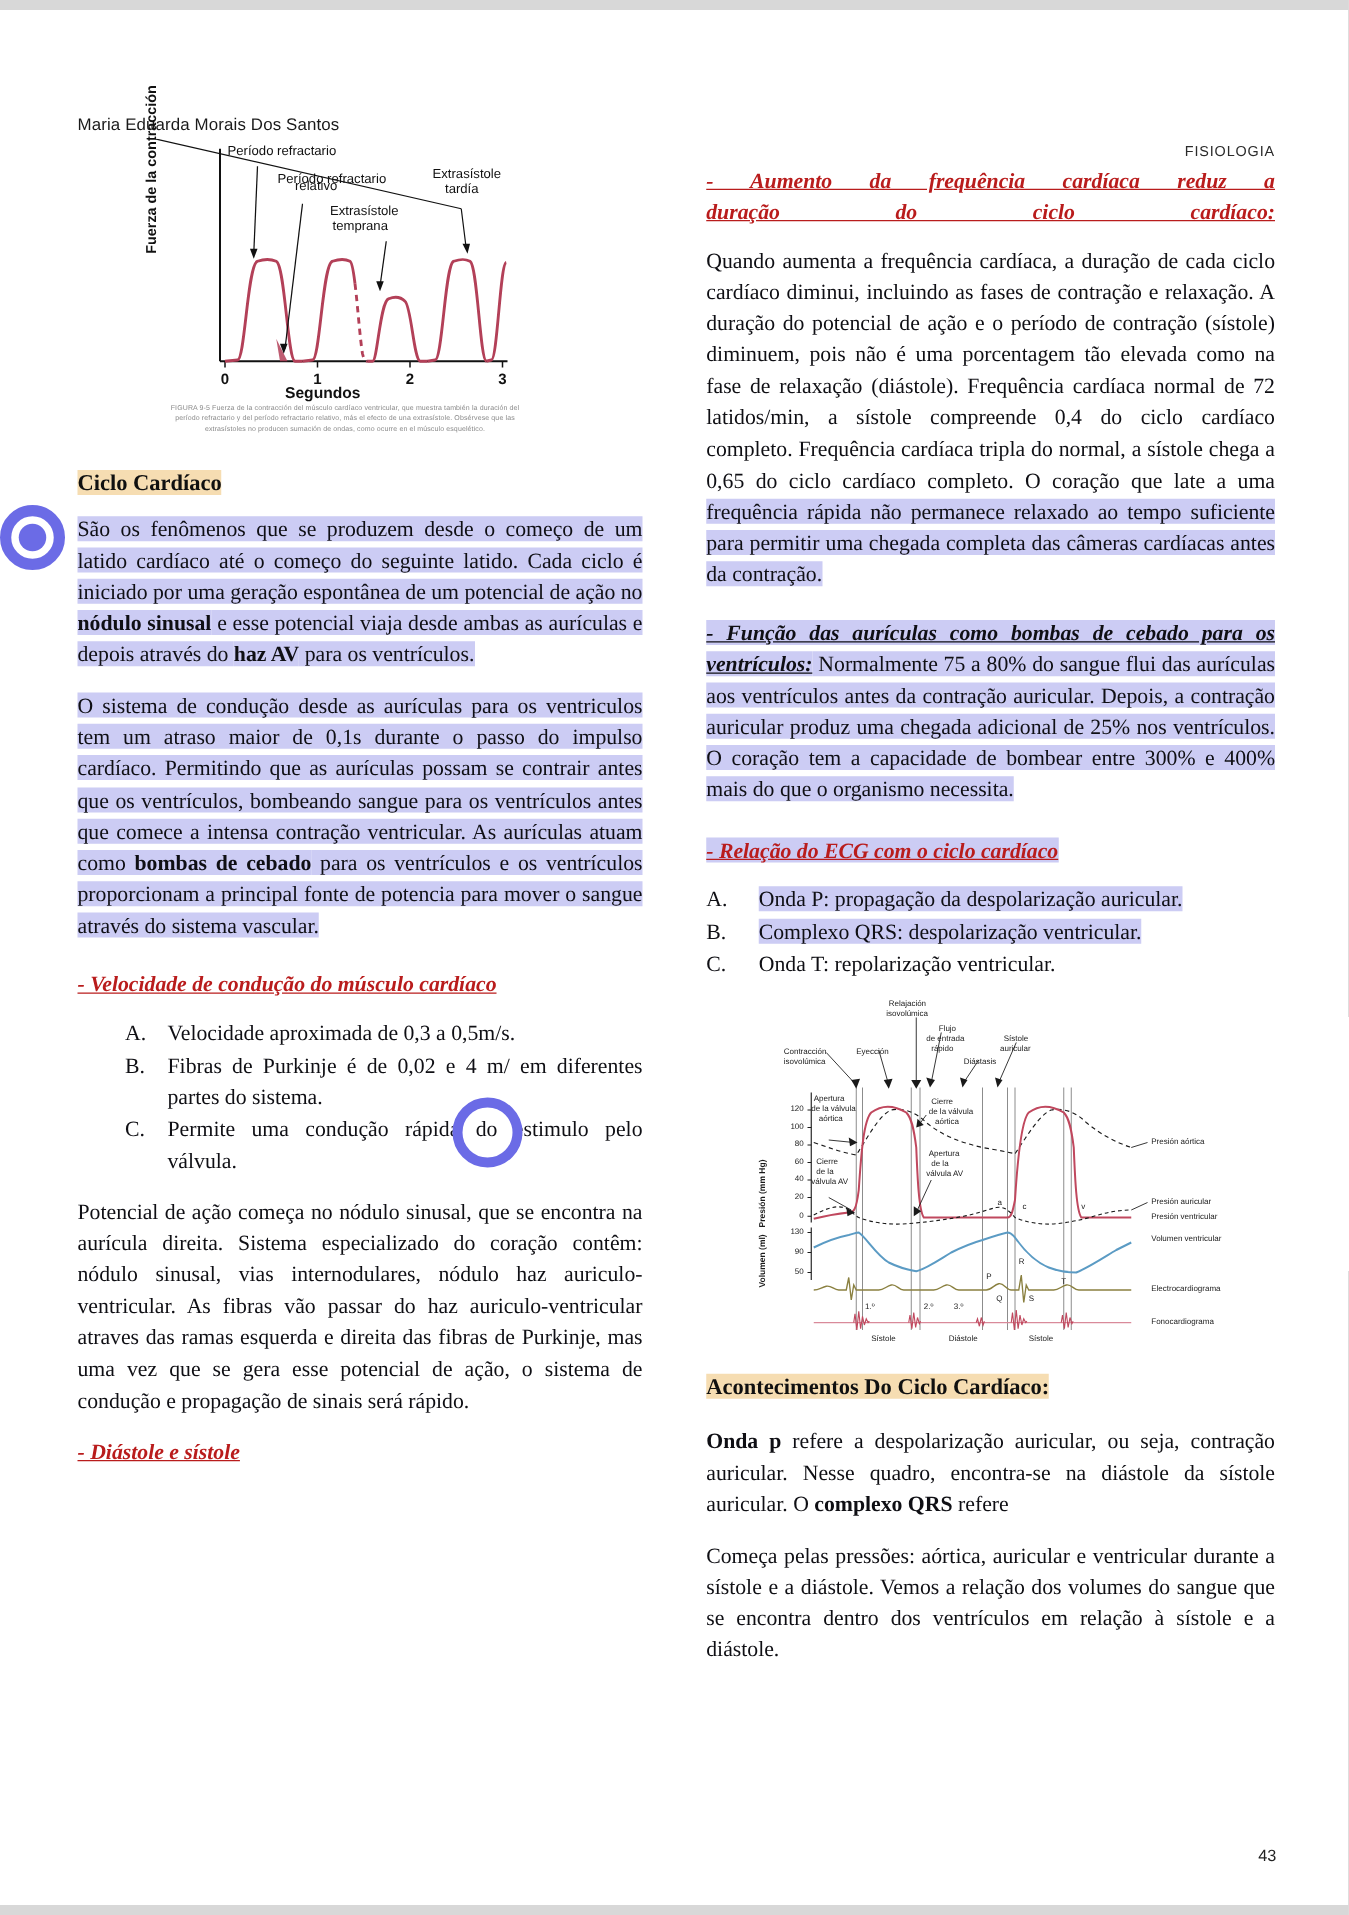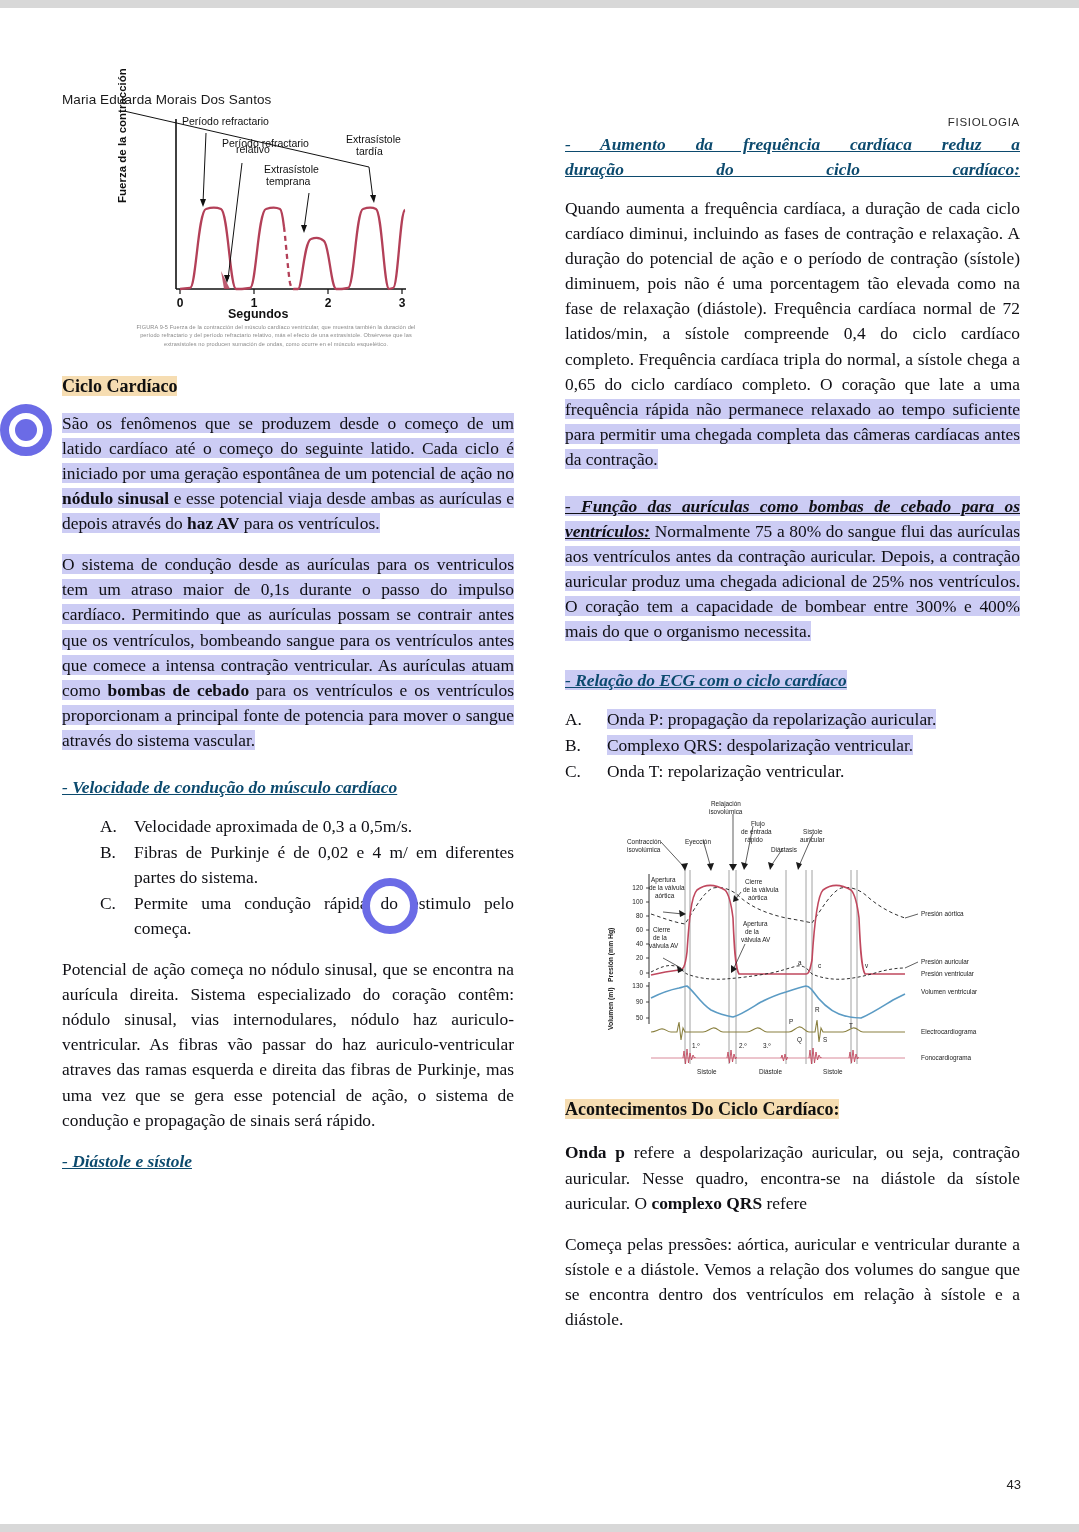--- a/index.html
+++ b/index.html
@@ -82,21 +82,21 @@
     font-weight: bold;
     color: #101010;
     font-family: "Liberation Serif", "DejaVu Serif", serif;
   }
   h3.head-ul {
     margin: 0 0 14px 0;
     font-size: 17.4px;
     font-weight: bold;
     font-style: italic;
     text-decoration: underline;
-    color: #0c4a6e;
+    color: #b91c1c;
     text-align: justify;
     line-height: 1.44;
   }
   h3.head-ul.stretch {
     text-align: justify;
     text-align-last: justify;
   }
   .inline-head {
     font-weight: bold;
     font-style: italic;
@@ -316,21 +316,21 @@
 
     <p>
       <span class="hl">O sistema de condução desde as aurículas para os ventriculos tem um atraso maior de 0,1s durante o passo do impulso cardíaco. Permitindo que as aurículas possam se contrair antes que os ventrículos, bombeando sangue para os ventrículos antes que comece a intensa contração ventricular. As aurículas atuam como </span><b class="hl">bombas de cebado</b><span class="hl"> para os ventrículos e os ventrículos proporcionam a principal fonte de potencia para mover o sangue através do sistema vascular.</span>
     </p>
 
     <h3 class="head-ul" style="margin-top:22px;">- Velocidade de condução do músculo cardíaco</h3>
 
     <ol class="alpha">
       <li>Velocidade aproximada de 0,3 a 0,5m/s.</li>
       <li>Fibras de Purkinje é de 0,02 e 4 m/ em diferentes partes do sistema.</li>
-      <li>Permite uma condução rápida do estimulo pelo começa.</li>
+      <li>Permite uma condução rápida do estimulo pelo válvula.</li>
     </ol>
 
     <p>Potencial de ação começa no nódulo sinusal, que se encontra na aurícula direita. Sistema especializado do coração contêm: nódulo sinusal, vias internodulares, nódulo haz auriculo-ventricular. As fibras vão passar do haz auriculo-ventricular atraves das ramas esquerda e direita das fibras de Purkinje, mas uma vez que se gera esse potencial de ação, o sistema de condução e propagação de sinais será rápido.</p>
 
     <h3 class="head-ul" style="margin-top:12px;">- Diástole e sístole</h3>
 
   </div>
 
   <div class="col-right">
 
@@ -347,21 +347,21 @@
 
     <p style="margin-top:22px;">
       <span class="hl inline-head">- Função das aurículas como bombas de cebado para os ventrículos:</span><span class="hl"> Normalmente 75 a 80% do sangue flui das aurículas aos ventrículos antes da contração auricular.  Depois, a contração auricular produz uma chegada adicional de 25% nos ventrículos. O coração tem a capacidade de bombear entre 300% e 400% mais do que o organismo necessita.</span>
     </p>
 
     <h3 class="head-ul" style="margin-top:24px;">
       <span class="hl">- Relação do ECG com o ciclo cardíaco</span>
     </h3>
 
     <ol class="alpha nopad" style="margin-bottom:8px;">
-      <li><span class="hl">Onda P: propagação da repolarização auricular.</span></li>
+      <li><span class="hl">Onda P: propagação da despolarização auricular.</span></li>
       <li><span class="hl">Complexo QRS: despolarização ventricular.</span></li>
       <li><span>Onda T: repolarização ventricular.</span></li>
     </ol>
 
     <div class="fig2">
       <svg width="400" height="295" viewBox="0 0 400 295" style="position:absolute;left:0;top:0;">
 
         <g stroke="#8c8c8c" stroke-width="0.8">
           <line x1="92" y1="78" x2="92" y2="272"></line>
           <line x1="97" y1="78" x2="97" y2="272"></line>

